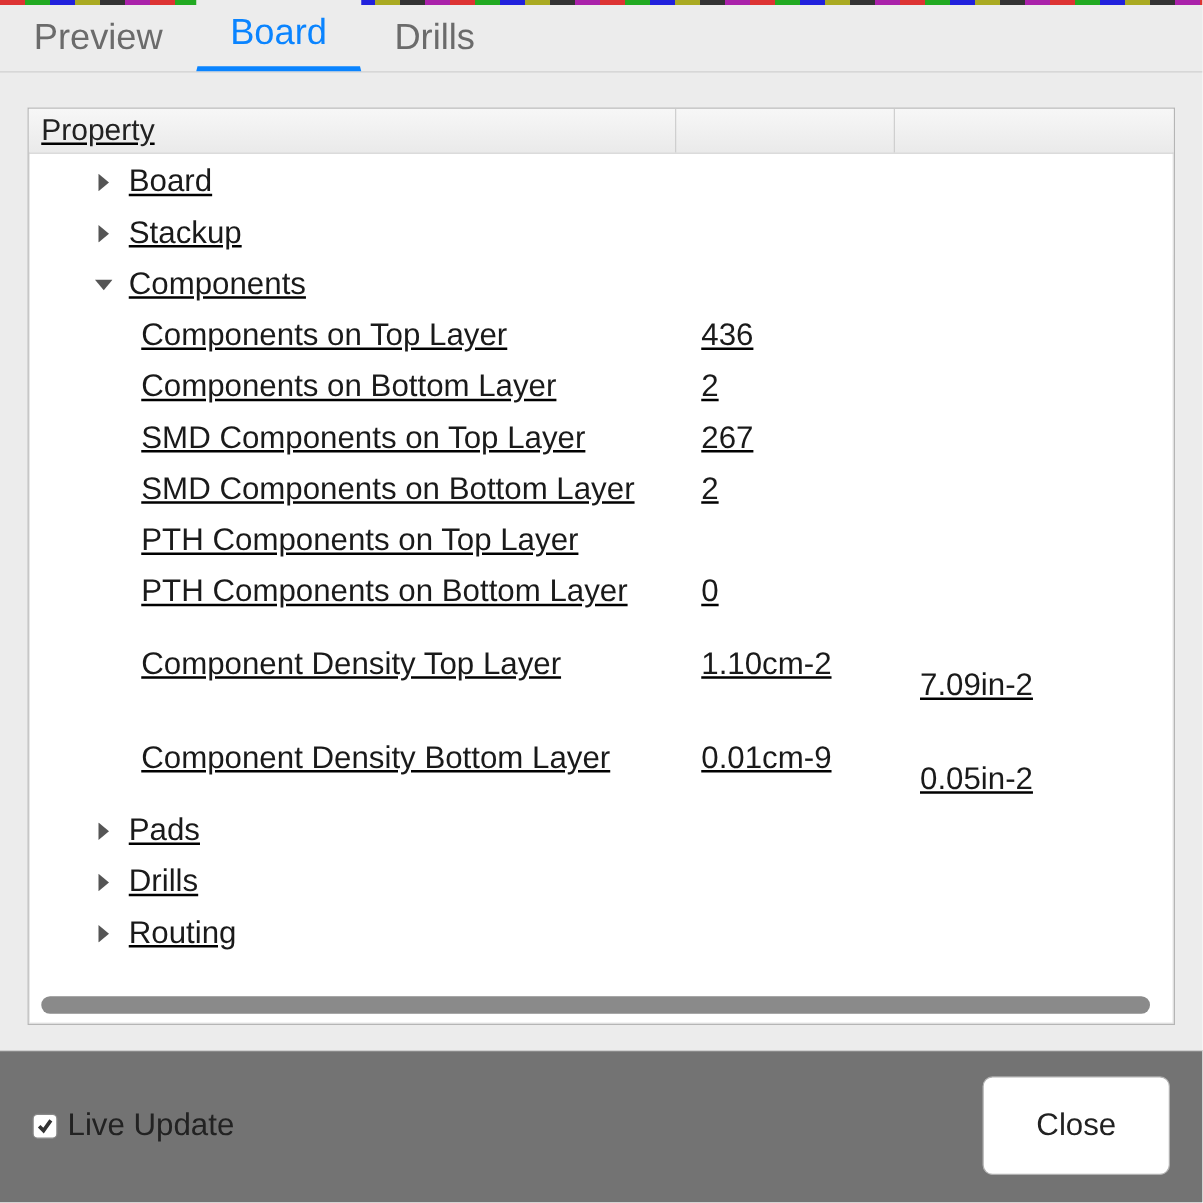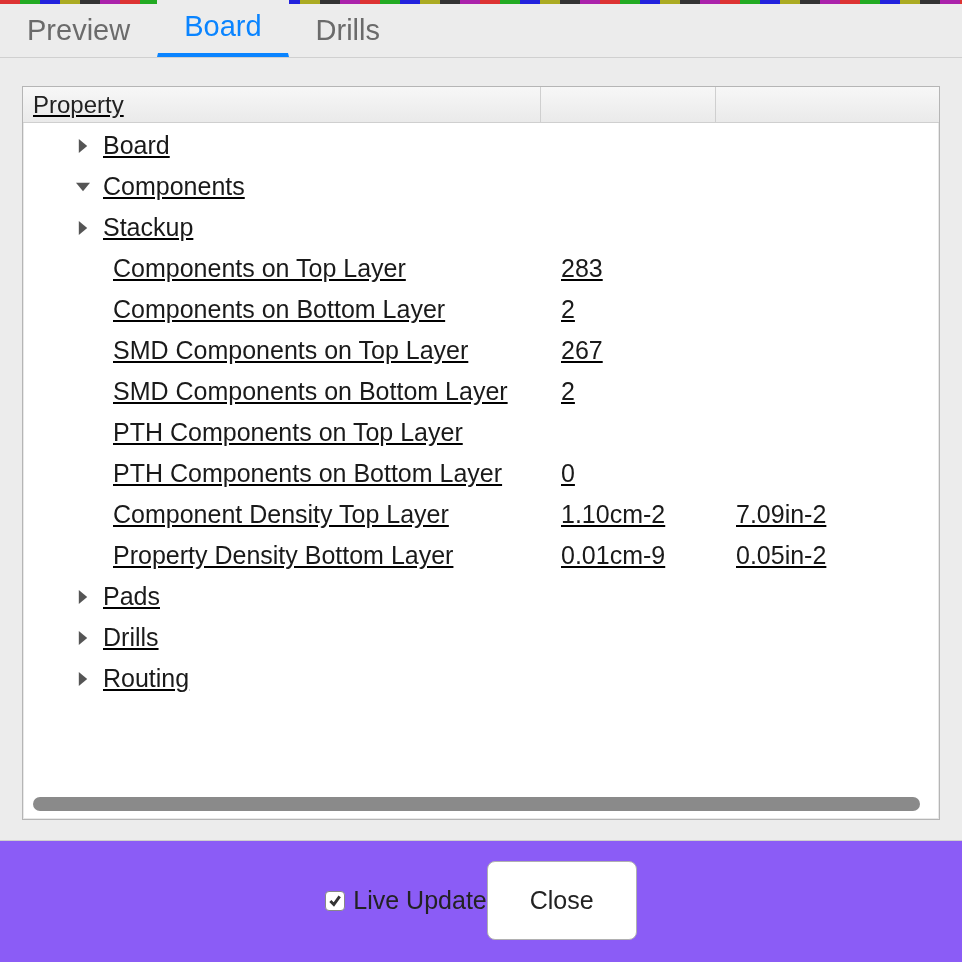--- a/index.html
+++ b/index.html
@@ -121,40 +121,41 @@
     width: 528px;
     padding-left: 90px;
   }
   .detail-v1 {
     width: 175px;
     padding-left: 10px;
   }
   .detail-v2 {
     flex: 1;
     padding-left: 10px;
+    margin-top: 34px;
   }
   .h-scrollbar {
     height: 14px;
     background: #fff;
     margin: 0 10px 8px 10px;
     border-radius: 7px;
   }
   .h-scrollbar-thumb {
     height: 100%;
     background: #8a8a8a;
     border-radius: 7px;
     width: 99%;
   }
   .footer {
     border-top: 1px solid #cfcfcf;
     padding: 20px 26px 22px 26px;
     display: flex;
     align-items: center;
-    justify-content: center;
-    background: #8b5cf6;
+    justify-content: space-between;
+    background: #737373;
   }
   .checkbox-wrap {
     display: flex;
     align-items: center;
     gap: 8px;
     font-size: 25px;
     color: #222;
     cursor: pointer;
   }
   .checkbox {
@@ -210,39 +211,39 @@
           <svg viewBox="0 0 10 10">
               <path d="M2 0 L8 5 L2 10 Z"></path>
             </svg>
         </span>
         <span class="tree-label">Board</span>
       </div>
 
       <div class="tree-row indent-1">
         <span class="tree-toggle">
           <svg viewBox="0 0 10 10">
+              <path d="M2 0 L8 5 L2 10 Z"></path>
+            </svg>
+        </span>
+        <span class="tree-label">Stackup</span>
+      </div>
+
+      <div class="tree-row indent-1">
+        <span class="tree-toggle">
+          <svg viewBox="0 0 10 10">
               <path d="M0 2 L10 2 L5 8 Z"></path>
             </svg>
         </span>
         <span class="tree-label">Components</span>
       </div>
 
-      <div class="tree-row indent-1">
-        <span class="tree-toggle">
-          <svg viewBox="0 0 10 10">
-              <path d="M2 0 L8 5 L2 10 Z"></path>
-            </svg>
-        </span>
-        <span class="tree-label">Stackup</span>
-      </div>
-
       <div id="component-rows">
           <div class="detail-row">
             <div class="detail-prop">Components on Top Layer</div>
-            <div class="detail-v1">283</div>
+            <div class="detail-v1">436</div>
             <div class="detail-v2"></div>
           </div>
           <div class="detail-row">
             <div class="detail-prop">Components on Bottom Layer</div>
             <div class="detail-v1">2</div>
             <div class="detail-v2"></div>
           </div>
           <div class="detail-row">
             <div class="detail-prop">SMD Components on Top Layer</div>
             <div class="detail-v1">267</div>
@@ -261,21 +262,21 @@
             <div class="detail-prop">PTH Components on Bottom Layer</div>
             <div class="detail-v1">0</div>
             <div class="detail-v2"></div>
           </div>
           <div class="detail-row">
             <div class="detail-prop">Component Density Top Layer</div>
             <div class="detail-v1">1.10cm-2</div>
             <div class="detail-v2">7.09in-2</div>
           </div>
           <div class="detail-row">
-            <div class="detail-prop">Property Density Bottom Layer</div>
+            <div class="detail-prop">Component Density Bottom Layer</div>
             <div class="detail-v1">0.01cm-9</div>
             <div class="detail-v2">0.05in-2</div>
           </div>
         </div>
 
       <div class="tree-row indent-1">
         <span class="tree-toggle">
           <svg viewBox="0 0 10 10">
               <path d="M2 0 L8 5 L2 10 Z"></path>
             </svg>

